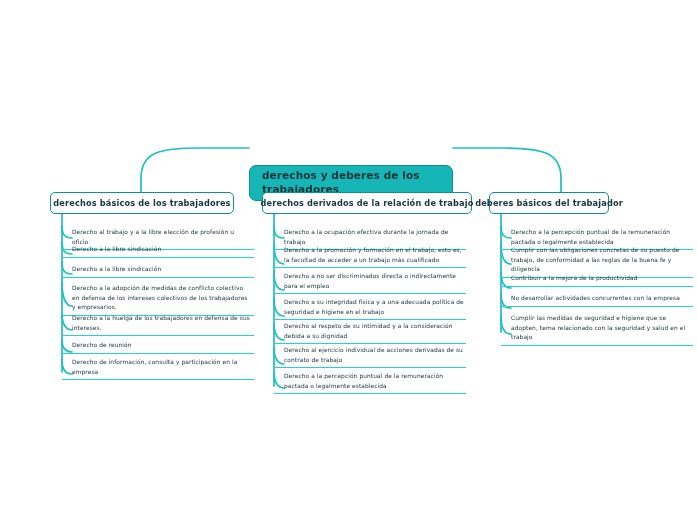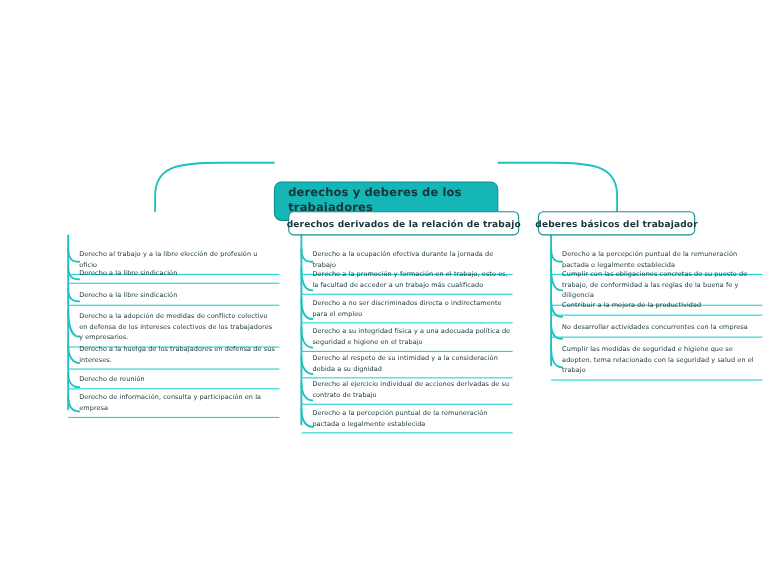--- a/index.html
+++ b/index.html
@@ -76,21 +76,21 @@
   .branch-label {
     font-size: 8.2px;
     font-weight: bold;
     color: #17353a;
     letter-spacing: 0.15px;
     white-space: nowrap;
   }
 
   #branch-0 { left: 50px;  top: 192px; width: 184px; }
   #branch-1 { left: 262px; top: 192px; width: 210px; justify-content: center; }
-  #branch-2 { left: 489px; top: 192px; width: 143px; }
+  #branch-2 { left: 489px; top: 192px; width: 120px; }
 
   
   .leaf {
     position: absolute;
     box-sizing: border-box;
     padding: 0 2px 2px 10px;
     border-bottom: 1.6px solid #22d3d3;
     z-index: 3;
   }
   .leaf-label {
@@ -143,20 +143,23 @@
       <path d="M501,272 C501,283 505,288 511,288"></path>
       <path d="M501,294 C501,304 505,308 511,308"></path>
       <path d="M501,316 C501,328 505,334 511,334"></path>
     </g>
   </svg>
 
   <div class="root-node">
     <span class="root-label">derechos y deberes de los trabajadores</span>
   </div>
 
+  <div class="branch-node" id="branch-0">
+    <span class="branch-label">derechos básicos de los trabajadores</span>
+  </div>
   <div class="branch-node" id="branch-1">
     <span class="branch-label">derechos derivados de la relación de trabajo</span>
   </div>
   <div class="branch-node" id="branch-2">
     <span class="branch-label">deberes básicos del trabajador</span>
   </div>
 
   <div class="col-0">
     <div class="leaf" style="left:62px; top:228px;">
       <span class="leaf-label">Derecho al trabajo y a la libre elección de profesión u oficio</span>

